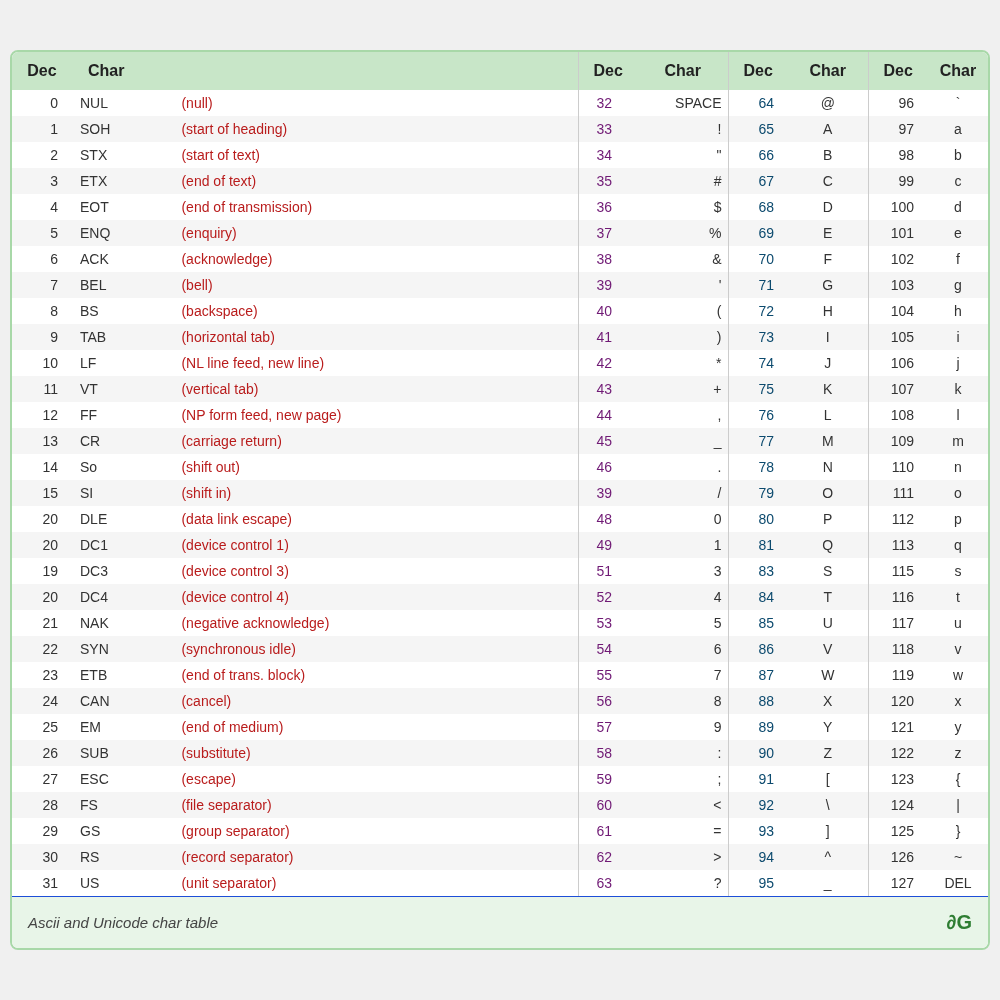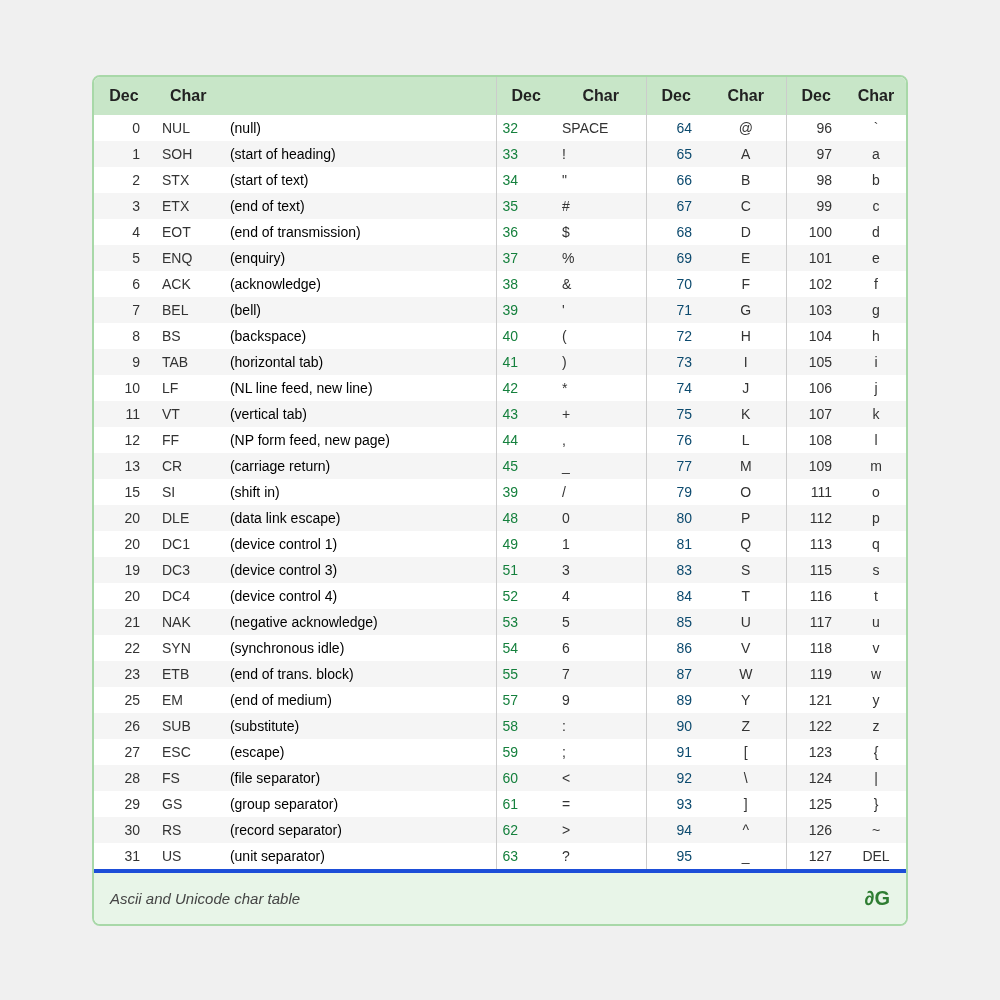--- a/index.html
+++ b/index.html
@@ -10,21 +10,21 @@
       justify-content: center;
       align-items: center;
       min-height: 100vh;
       padding: 10px;
     }
     .table-container {
       background: #ffffff;
       border: 2px solid #a8d8a8;
       border-radius: 8px;
       overflow: hidden;
-      width: 816px;
+      width: 980px;
     }
     .ascii-table {
       width: 100%;
       border-collapse: collapse;
       font-size: 15px;
     }
     .ascii-table thead tr {
       background: #c8e6c8;
     }
     .ascii-table thead th {
@@ -42,34 +42,34 @@
     .ascii-table tbody tr:nth-child(even) {
       background: #f5f5f5;
     }
     .ascii-table tbody td {
       padding: 5px 6px;
       color: #222;
       font-size: 14px;
     }
     .ascii-table tbody td.dec { text-align: right; padding-right: 14px; color: #333; font-size: 14px; }
     .ascii-table tbody td.char-abbr { text-align: left; padding-left: 8px; font-weight: normal; color: #333; }
-    .ascii-table tbody td.char-desc { text-align: left; color: #000000; }
-    .ascii-table tbody td.dec2 { text-align: left; padding-right: 14px; color: #15803d; }
-    .ascii-table tbody td.char2 { text-align: left; color: #333; margin-top: 44px; }
+    .ascii-table tbody td.char-desc { text-align: left; color: #b91c1c; }
+    .ascii-table tbody td.dec2 { text-align: center; padding-right: 14px; color: #701a75; }
+    .ascii-table tbody td.char2 { text-align: right; color: #333; margin-top: 44px; }
     .ascii-table tbody td.dec3 { text-align: right; padding-right: 14px; color: #0c4a6e; }
     .ascii-table tbody td.char3 { text-align: center; color: #333; }
     .ascii-table tbody td.dec4 { text-align: right; padding-right: 14px; color: #333; }
     .ascii-table tbody td.char4 { text-align: center; color: #333; }
     .footer {
       background: #e8f5e8;
       padding: 14px 16px;
       display: flex;
       justify-content: space-between;
       align-items: center;
-      border-top: 4px solid #1d4ed8;
+      border-top: 1px solid #1d4ed8;
     }
     .footer-text {
       font-size: 15px;
       color: #444;
       font-style: italic;
     }
     .footer-logo {
       font-size: 20px;
       color: #2e7d32;
       font-weight: bold;
@@ -245,20 +245,31 @@
           <td class="char-abbr">CR</td>
           <td class="char-desc">(carriage return)</td>
           <td class="dec2 sep">45</td>
           <td class="char2">_</td>
           <td class="dec3 sep">77</td>
           <td class="char3">M</td>
           <td class="dec4 sep">109</td>
           <td class="char4">m</td>
         </tr>
         <tr>
+          <td class="dec">14</td>
+          <td class="char-abbr">So</td>
+          <td class="char-desc">(shift out)</td>
+          <td class="dec2 sep">46</td>
+          <td class="char2">.</td>
+          <td class="dec3 sep">78</td>
+          <td class="char3">N</td>
+          <td class="dec4 sep">110</td>
+          <td class="char4">n</td>
+        </tr>
+        <tr>
           <td class="dec">15</td>
           <td class="char-abbr">SI</td>
           <td class="char-desc">  (shift in)</td>
           <td class="dec2 sep">39</td>
           <td class="char2">/</td>
           <td class="dec3 sep">79</td>
           <td class="char3">O</td>
           <td class="dec4 sep">111</td>
           <td class="char4">o</td>
         </tr>
@@ -333,20 +344,31 @@
           <td class="char-abbr">ETB</td>
           <td class="char-desc">(end of trans. block)</td>
           <td class="dec2 sep">55</td>
           <td class="char2">7</td>
           <td class="dec3 sep">87</td>
           <td class="char3">W</td>
           <td class="dec4 sep">119</td>
           <td class="char4">w</td>
         </tr>
         <tr>
+          <td class="dec">24</td>
+          <td class="char-abbr">CAN</td>
+          <td class="char-desc">(cancel)</td>
+          <td class="dec2 sep">56</td>
+          <td class="char2">8</td>
+          <td class="dec3 sep">88</td>
+          <td class="char3">X</td>
+          <td class="dec4 sep">120</td>
+          <td class="char4">x</td>
+        </tr>
+        <tr>
           <td class="dec">25</td>
           <td class="char-abbr">EM</td>
           <td class="char-desc">(end of medium)</td>
           <td class="dec2 sep">57</td>
           <td class="char2">9</td>
           <td class="dec3 sep">89</td>
           <td class="char3">Y</td>
           <td class="dec4 sep">121</td>
           <td class="char4">y</td>
         </tr>

